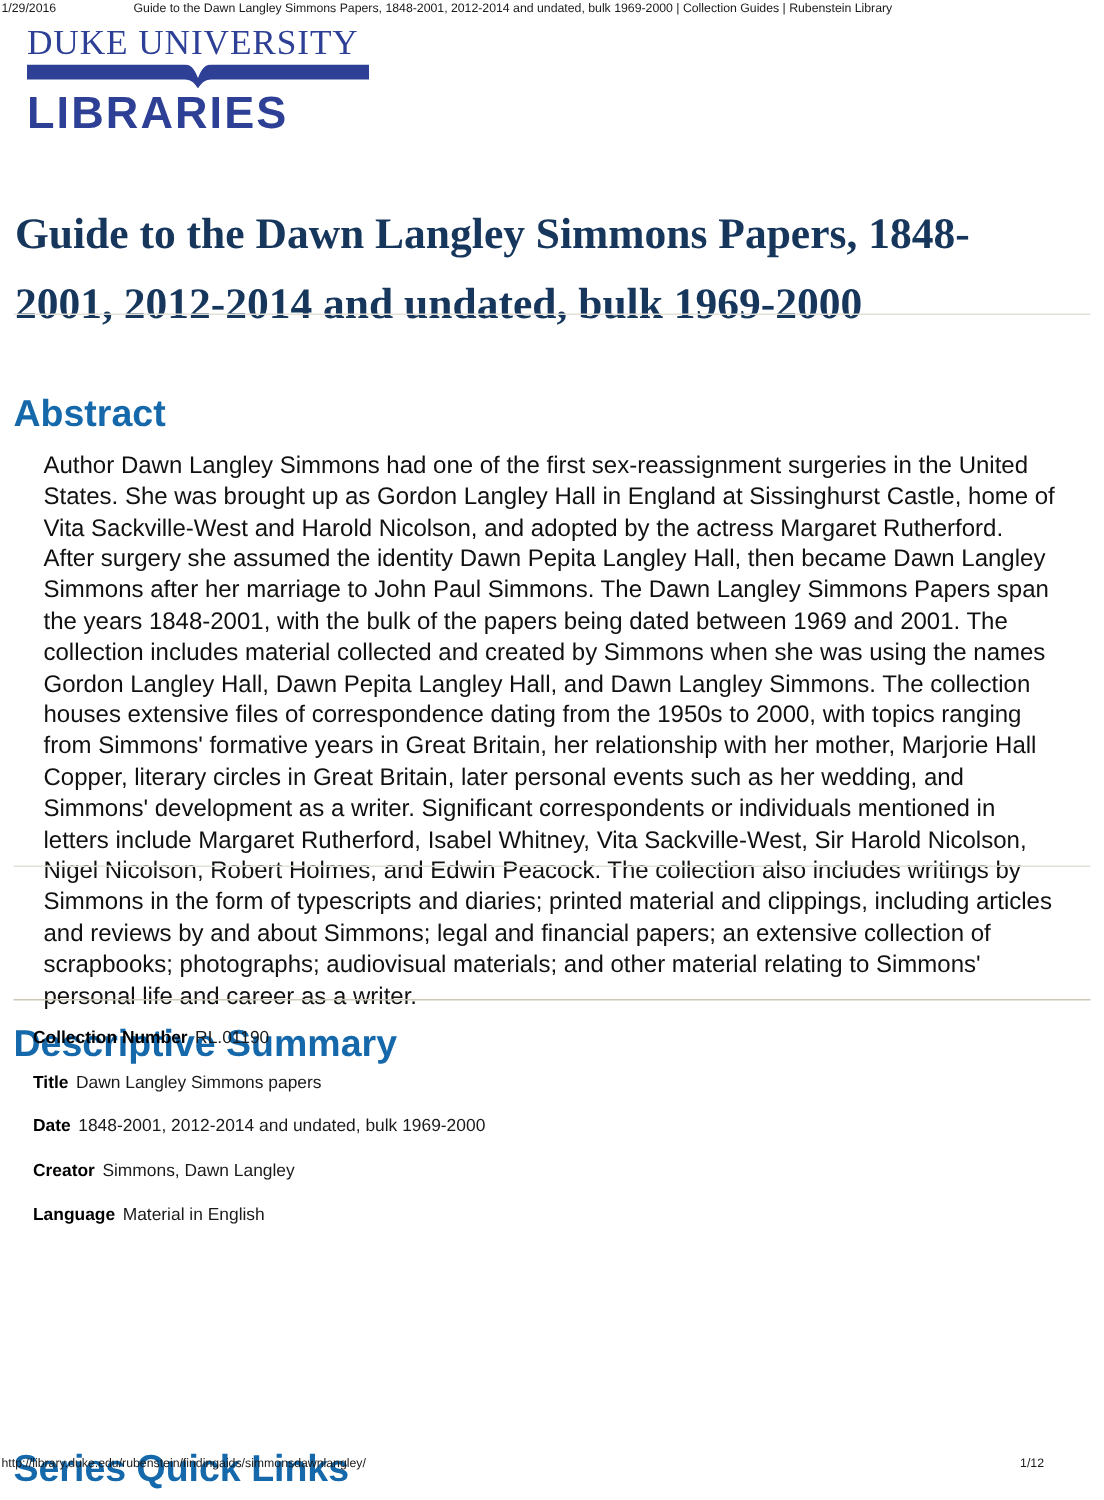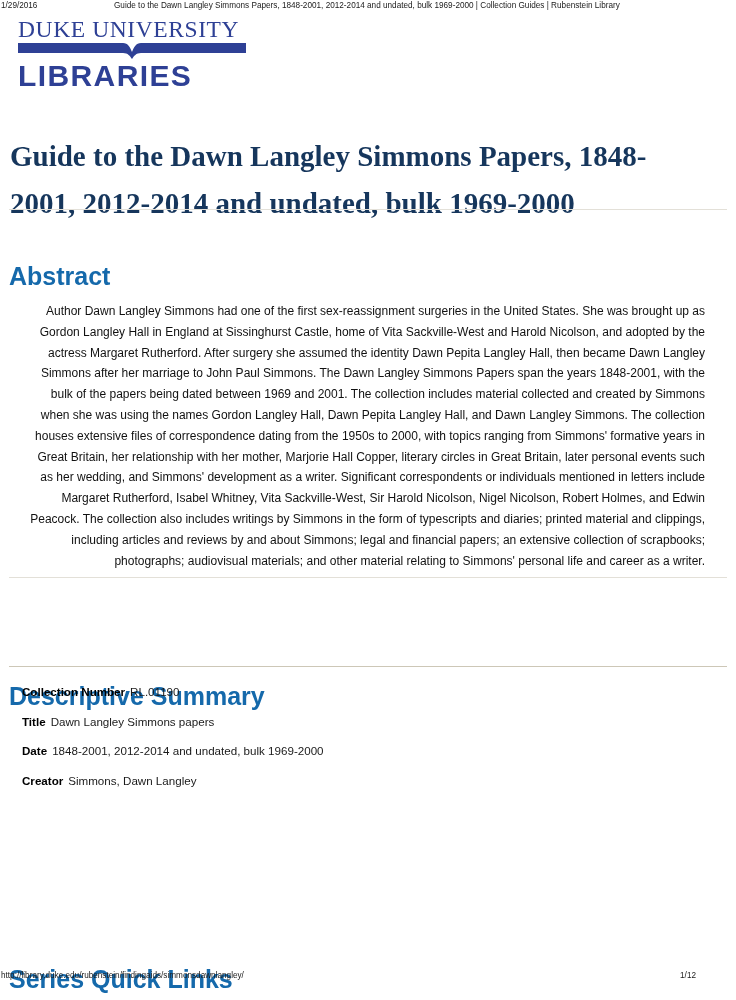--- a/index.html
+++ b/index.html
@@ -23,21 +23,20 @@
     top: 0;
     left: 0;
     width: 700px;
     height: 15px;
     display: flex;
     align-items: flex-start;
     font-size: 8.2px;
     line-height: 11px;
     color: #1a1a1a;
     white-space: nowrap;
-    gap: 25px;
   }
   .print-header .ph-date {
     padding-left: 1px;
     width: 88px;
     flex: 0 0 88px;
   }
   .print-header .ph-title {
     flex: 1 1 auto;
     text-align: left;
   }
@@ -108,23 +107,23 @@
     color: #1569ab;
     white-space: nowrap;
   }
 
   
   .abstract-body {
     position: absolute;
     left: 29px;
     top: 301px;
     width: 676px;
-    font-size: 12px;
+    font-size: 16px;
     line-height: 20.8px;
-    text-align: right;
+    text-align: left;
     color: #111111;
   }
 
   
   .meta-list {
     position: absolute;
     left: 10px;
     top: 684px;
     width: 700px;
   }
@@ -199,20 +198,23 @@
   </div>
   <div class="meta-row">
     <span class="meta-label">Title</span><span class="meta-value">Dawn Langley Simmons papers</span>
   </div>
   <div class="meta-row">
     <span class="meta-label">Date</span><span class="meta-value">1848-2001, 2012-2014 and undated, bulk 1969-2000</span>
   </div>
   <div class="meta-row">
     <span class="meta-label">Creator</span><span class="meta-value">Simmons, Dawn Langley</span>
   </div>
+  <div class="meta-row">
+    <span class="meta-label">Language</span><span class="meta-value">Material in English</span>
+  </div>
 </div>
 
 <h2 class="section-heading" style="top:943px;text-align:center;">Series Quick Links</h2>
 
 <div class="print-footer">
   <div class="pf-url">http://library.duke.edu/rubenstein/findingaids/simmonsdawnlangley/</div>
   <div class="pf-page">1/12</div>
 </div>
 
 </body></html>

